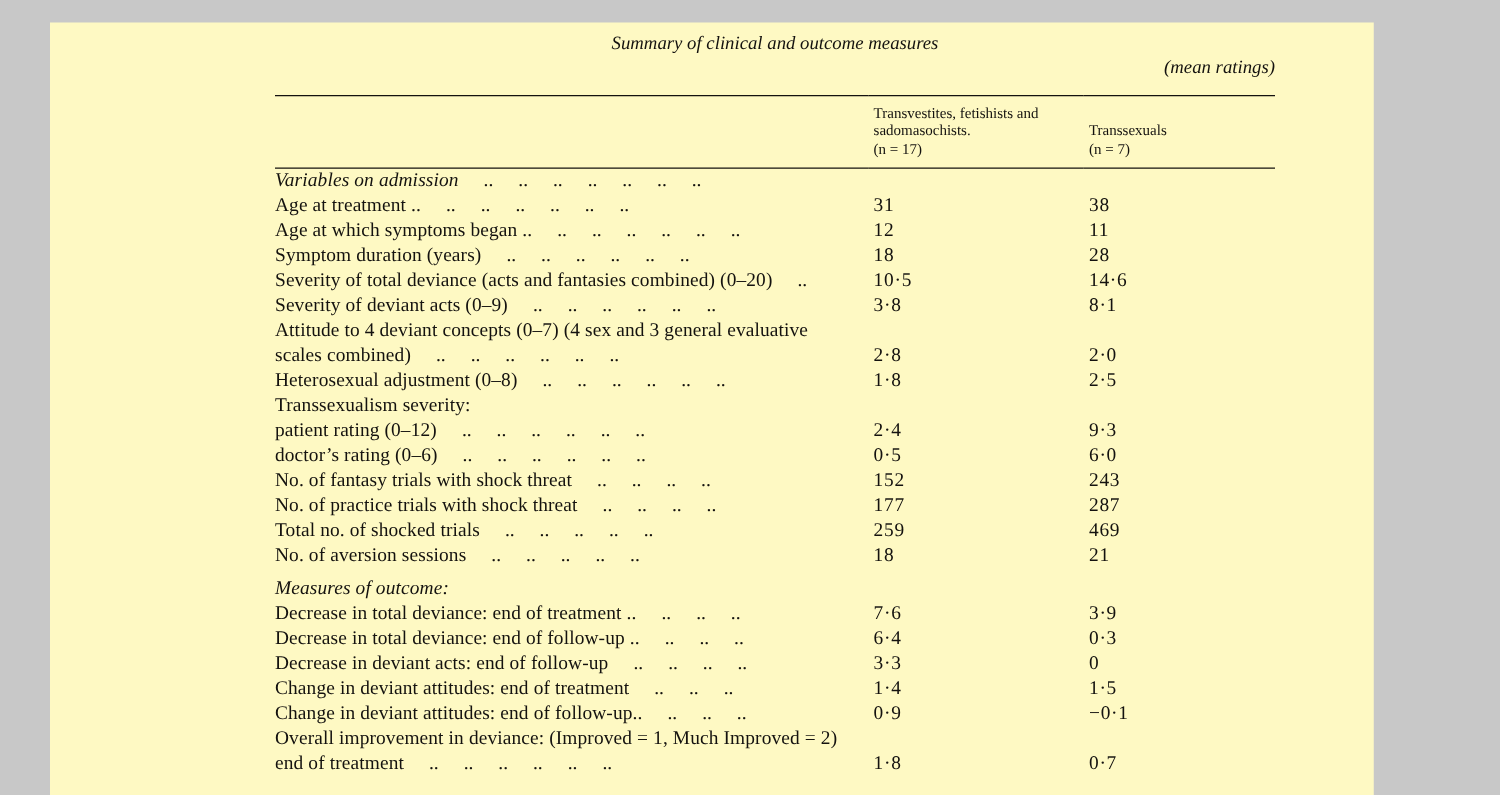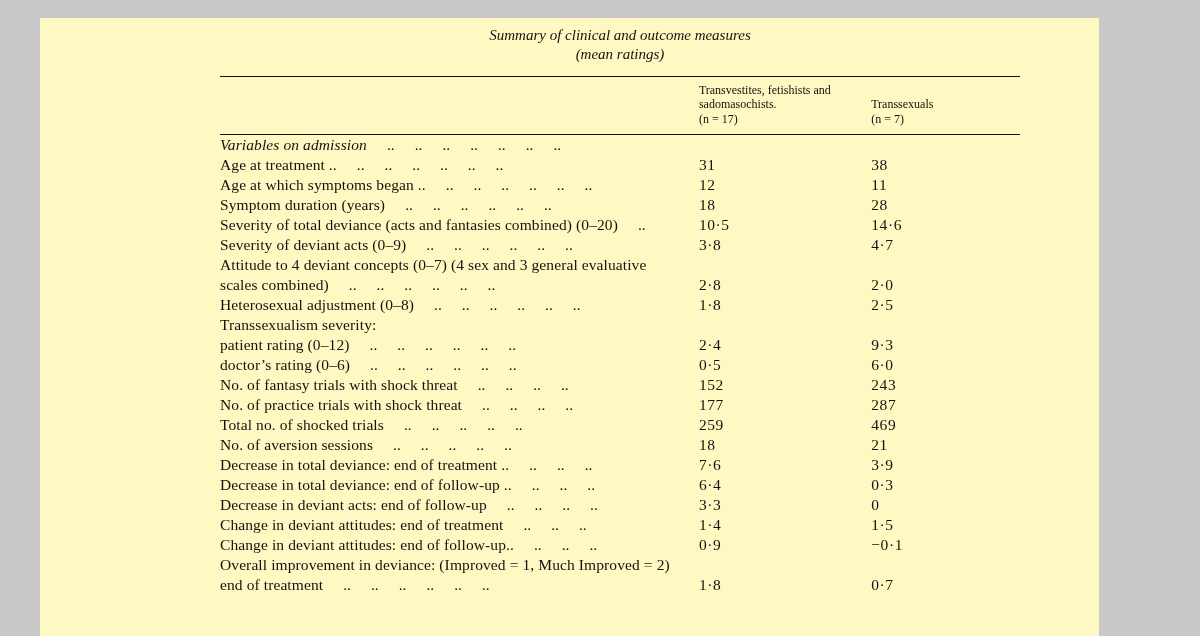--- a/index.html
+++ b/index.html
@@ -28,21 +28,21 @@
     width: 800px;
   }
   .caption {
     text-align: center;
     font-style: italic;
     font-size: 15px;
     color: #14120f;
     line-height: 1.25;
     margin-top: 8px;
   }
-  .caption .line2 { display: block; }
+  .caption .line2 { display: block; text-align: right; }
   .tbl {
     margin-top: 12px;
     width: 800px;
     border-collapse: collapse;
     font-size: 15.5px;
     color: #14120f;
   }
   .rule-top td {
     border-top: 1.6px solid #14120f;
     height: 0;
@@ -144,21 +144,21 @@
             <td class="num">28</td>
           </tr>
           <tr>
             <td class="label"><span>Severity of total deviance (acts and fantasies combined) (0–20)</span><span class="dots"><span>..</span></span></td>
             <td class="num">10·5</td>
             <td class="num">14·6</td>
           </tr>
           <tr>
             <td class="label"><span>Severity of deviant acts (0–9)</span><span class="dots"><span>..</span><span>..</span><span>..</span><span>..</span><span>..</span><span>..</span></span></td>
             <td class="num">3·8</td>
-            <td class="num">4·7</td>
+            <td class="num">8·1</td>
           </tr>
           <tr>
             <td class="label wide-label"><span>Attitude to 4 deviant concepts (0–7) (4 sex and 3 general evaluative</span><span class="dots"></span></td>
             <td class="num"></td>
             <td class="num"></td>
           </tr>
           <tr>
             <td class="label indent"><span>scales combined)</span><span class="dots"><span>..</span><span>..</span><span>..</span><span>..</span><span>..</span><span>..</span></span></td>
             <td class="num">2·8</td>
             <td class="num">2·0</td>
@@ -196,20 +196,25 @@
           <tr>
             <td class="label"><span>Total no. of shocked trials</span><span class="dots"><span>..</span><span>..</span><span>..</span><span>..</span><span>..</span></span></td>
             <td class="num">259</td>
             <td class="num">469</td>
           </tr>
           <tr>
             <td class="label"><span>No. of aversion sessions</span><span class="dots"><span>..</span><span>..</span><span>..</span><span>..</span><span>..</span></span></td>
             <td class="num">18</td>
             <td class="num">21</td>
           </tr>
+          <tr class="gap-before">
+            <td class="label"><span class="sect">Measures of outcome:</span><span class="dots"></span></td>
+            <td class="num"></td>
+            <td class="num"></td>
+          </tr>
           <tr>
             <td class="label"><span>Decrease in total deviance: end of treatment ..</span><span class="dots"><span>..</span><span>..</span><span>..</span></span></td>
             <td class="num">7·6</td>
             <td class="num">3·9</td>
           </tr>
           <tr>
             <td class="label"><span>Decrease in total deviance: end of follow-up ..</span><span class="dots"><span>..</span><span>..</span><span>..</span></span></td>
             <td class="num">6·4</td>
             <td class="num">0·3</td>
           </tr>

